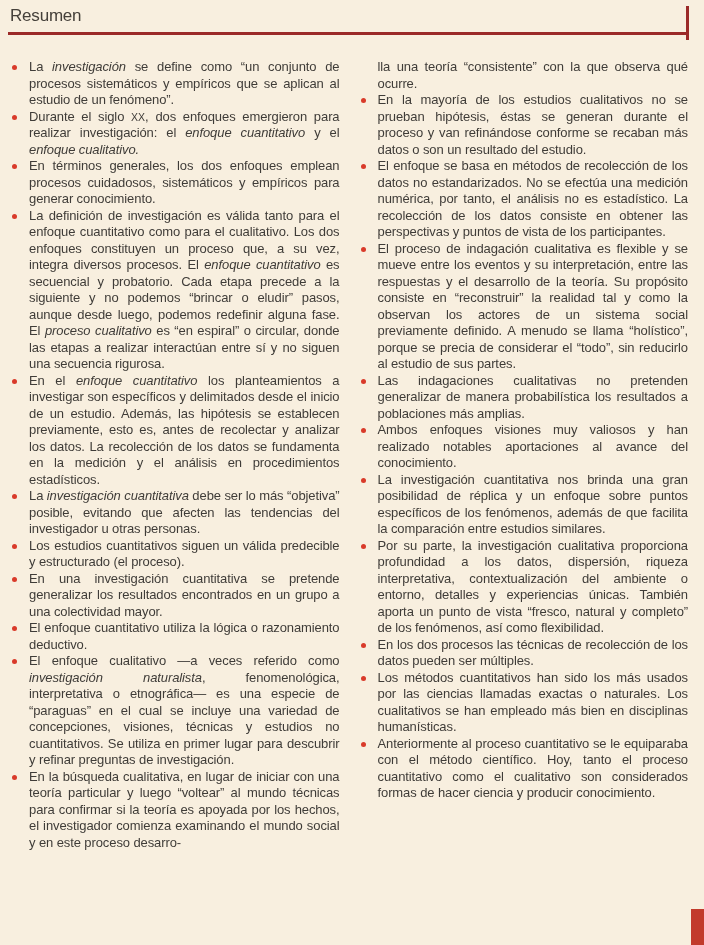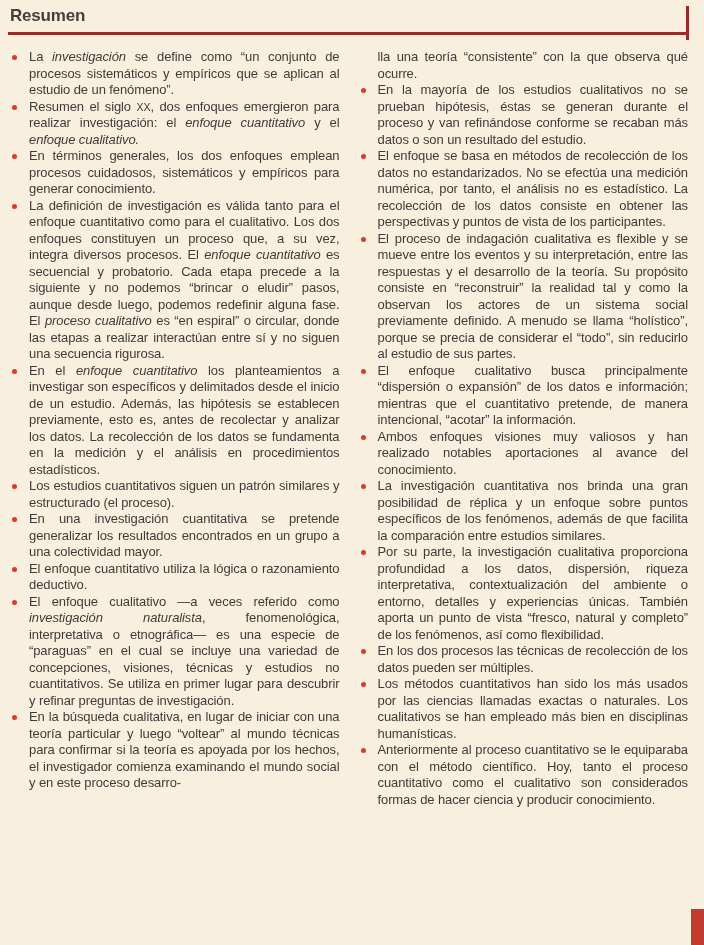--- a/index.html
+++ b/index.html
@@ -15,21 +15,21 @@
   body {
     background: var(--bg);
     font-family: "Liberation Sans", "DejaVu Sans", sans-serif;
     color: var(--text);
     overflow: hidden;
     position: relative;
   }
   .page { width: 704px; height: 945px; position: relative; }
   .title {
     font-size: 17px;
-    font-weight: bold;
+    font-weight: normal;
     color: var(--title);
     letter-spacing: -0.2px;
     margin: 6px 0 0 10px;
   }
   .rule {
     height: 3px;
     background: var(--rule);
     margin: 6px 15px 0 8px;
   }
   .corner-tick {
@@ -44,21 +44,21 @@
     position: absolute;
     right: 0;
     bottom: 0;
     width: 13px;
     height: 42px;
     background: var(--tab);
   }
   .columns {
     display: flex;
     gap: 19px;
-    padding: 14px 16px 0 10px;
+    padding: 24px 16px 0 10px;
   }
   .col { flex: 1 1 0; min-width: 0; }
   .item { display: flex; align-items: flex-start; }
   .bullet {
     flex: 0 0 auto;
     width: 5px;
     height: 5px;
     border-radius: 50%;
     background: var(--bullet);
     margin: 6px 12px 0 2px;
@@ -83,37 +83,41 @@
   <h1 class="title">Resumen</h1>
   <div class="rule"></div>
   <div class="columns">
     <div class="col">
         <div class="item">
           <span class="bullet"></span>
           <span class="txt"><span>La </span><span class="it">investigación</span><span> se define como “un conjunto de procesos sistemáticos y empíricos que se aplican al estudio de un fenómeno”.</span></span>
         </div>
         <div class="item">
           <span class="bullet"></span>
-          <span class="txt"><span>Resumen el siglo </span><span class="sc">xx</span><span>, dos enfoques emergieron para realizar investigación: el </span><span class="it">enfoque cuantitativo</span><span> y el </span><span class="it">enfoque cualitativo.</span></span>
+          <span class="txt"><span>Durante el siglo </span><span class="sc">xx</span><span>, dos enfoques emergieron para realizar investigación: el </span><span class="it">enfoque cuantitativo</span><span> y el </span><span class="it">enfoque cualitativo.</span></span>
         </div>
         <div class="item">
           <span class="bullet"></span>
           <span class="txt"><span>En términos generales, los dos enfoques emplean procesos cuidadosos, sistemáticos y empíricos para generar conocimiento.</span></span>
         </div>
         <div class="item">
           <span class="bullet"></span>
           <span class="txt"><span>La definición de investigación es válida tanto para el enfoque cuantitativo como para el cualitativo. Los dos enfoques constituyen un proceso que, a su vez, integra diversos procesos. El </span><span class="it">enfoque cuantitativo</span><span> es secuencial y probatorio. Cada etapa precede a la siguiente y no podemos “brincar o eludir” pasos, aunque desde luego, podemos redefinir alguna fase. El </span><span class="it">proceso cualitativo</span><span> es “en espiral” o circular, donde las etapas a realizar interactúan entre sí y no siguen una secuencia rigurosa.</span></span>
         </div>
         <div class="item">
           <span class="bullet"></span>
           <span class="txt"><span>En el </span><span class="it">enfoque cuantitativo</span><span> los planteamientos a investigar son específicos y delimitados desde el inicio de un estudio. Además, las hipótesis se establecen previamente, esto es, antes de recolectar y analizar los datos. La recolección de los datos se fundamenta en la medición y el análisis en procedimientos estadísticos.</span></span>
         </div>
         <div class="item">
           <span class="bullet"></span>
-          <span class="txt"><span>Los estudios cuantitativos siguen un patrón similares y estructurado (el proceso).</span></span>
+          <span class="txt"><span>La </span><span class="it">investigación cuantitativa</span><span> debe ser lo más “objetiva” posible, evitando que afecten las tendencias del investigador u otras personas.</span></span>
+        </div>
+        <div class="item">
+          <span class="bullet"></span>
+          <span class="txt"><span>Los estudios cuantitativos siguen un válida predecible y estructurado (el proceso).</span></span>
         </div>
         <div class="item">
           <span class="bullet"></span>
           <span class="txt"><span>En una investigación cuantitativa se pretende generalizar los resultados encontrados en un grupo a una colectividad mayor.</span></span>
         </div>
         <div class="item">
           <span class="bullet"></span>
           <span class="txt"><span>El enfoque cuantitativo utiliza la lógica o razonamiento deductivo.</span></span>
         </div>
         <div class="item">
@@ -137,21 +141,21 @@
         <div class="item">
           <span class="bullet"></span>
           <span class="txt"><span>El enfoque se basa en métodos de recolección de los datos no estandarizados. No se efectúa una medición numérica, por tanto, el análisis no es estadístico. La recolección de los datos consiste en obtener las perspectivas y puntos de vista de los participantes.</span></span>
         </div>
         <div class="item">
           <span class="bullet"></span>
           <span class="txt"><span>El proceso de indagación cualitativa es flexible y se mueve entre los eventos y su interpretación, entre las respuestas y el desarrollo de la teoría. Su propósito consiste en “reconstruir” la realidad tal y como la observan los actores de un sistema social previamente definido. A menudo se llama “holístico”, porque se precia de considerar el “todo”, sin reducirlo al estudio de sus partes.</span></span>
         </div>
         <div class="item">
           <span class="bullet"></span>
-          <span class="txt"><span>El enfoque cualitativo busca principalmente “dispersión o expansión” de los datos e información; mientras que el cuantitativo pretende, de manera intencional, “acotar” la información.</span></span>
+          <span class="txt"><span>Las indagaciones cualitativas no pretenden generalizar de manera probabilística los resultados a poblaciones más amplias.</span></span>
         </div>
         <div class="item">
           <span class="bullet"></span>
           <span class="txt"><span>Ambos enfoques visiones muy valiosos y han realizado notables aportaciones al avance del conocimiento.</span></span>
         </div>
         <div class="item">
           <span class="bullet"></span>
           <span class="txt"><span>La investigación cuantitativa nos brinda una gran posibilidad de réplica y un enfoque sobre puntos específicos de los fenómenos, además de que facilita la comparación entre estudios similares.</span></span>
         </div>
         <div class="item">

